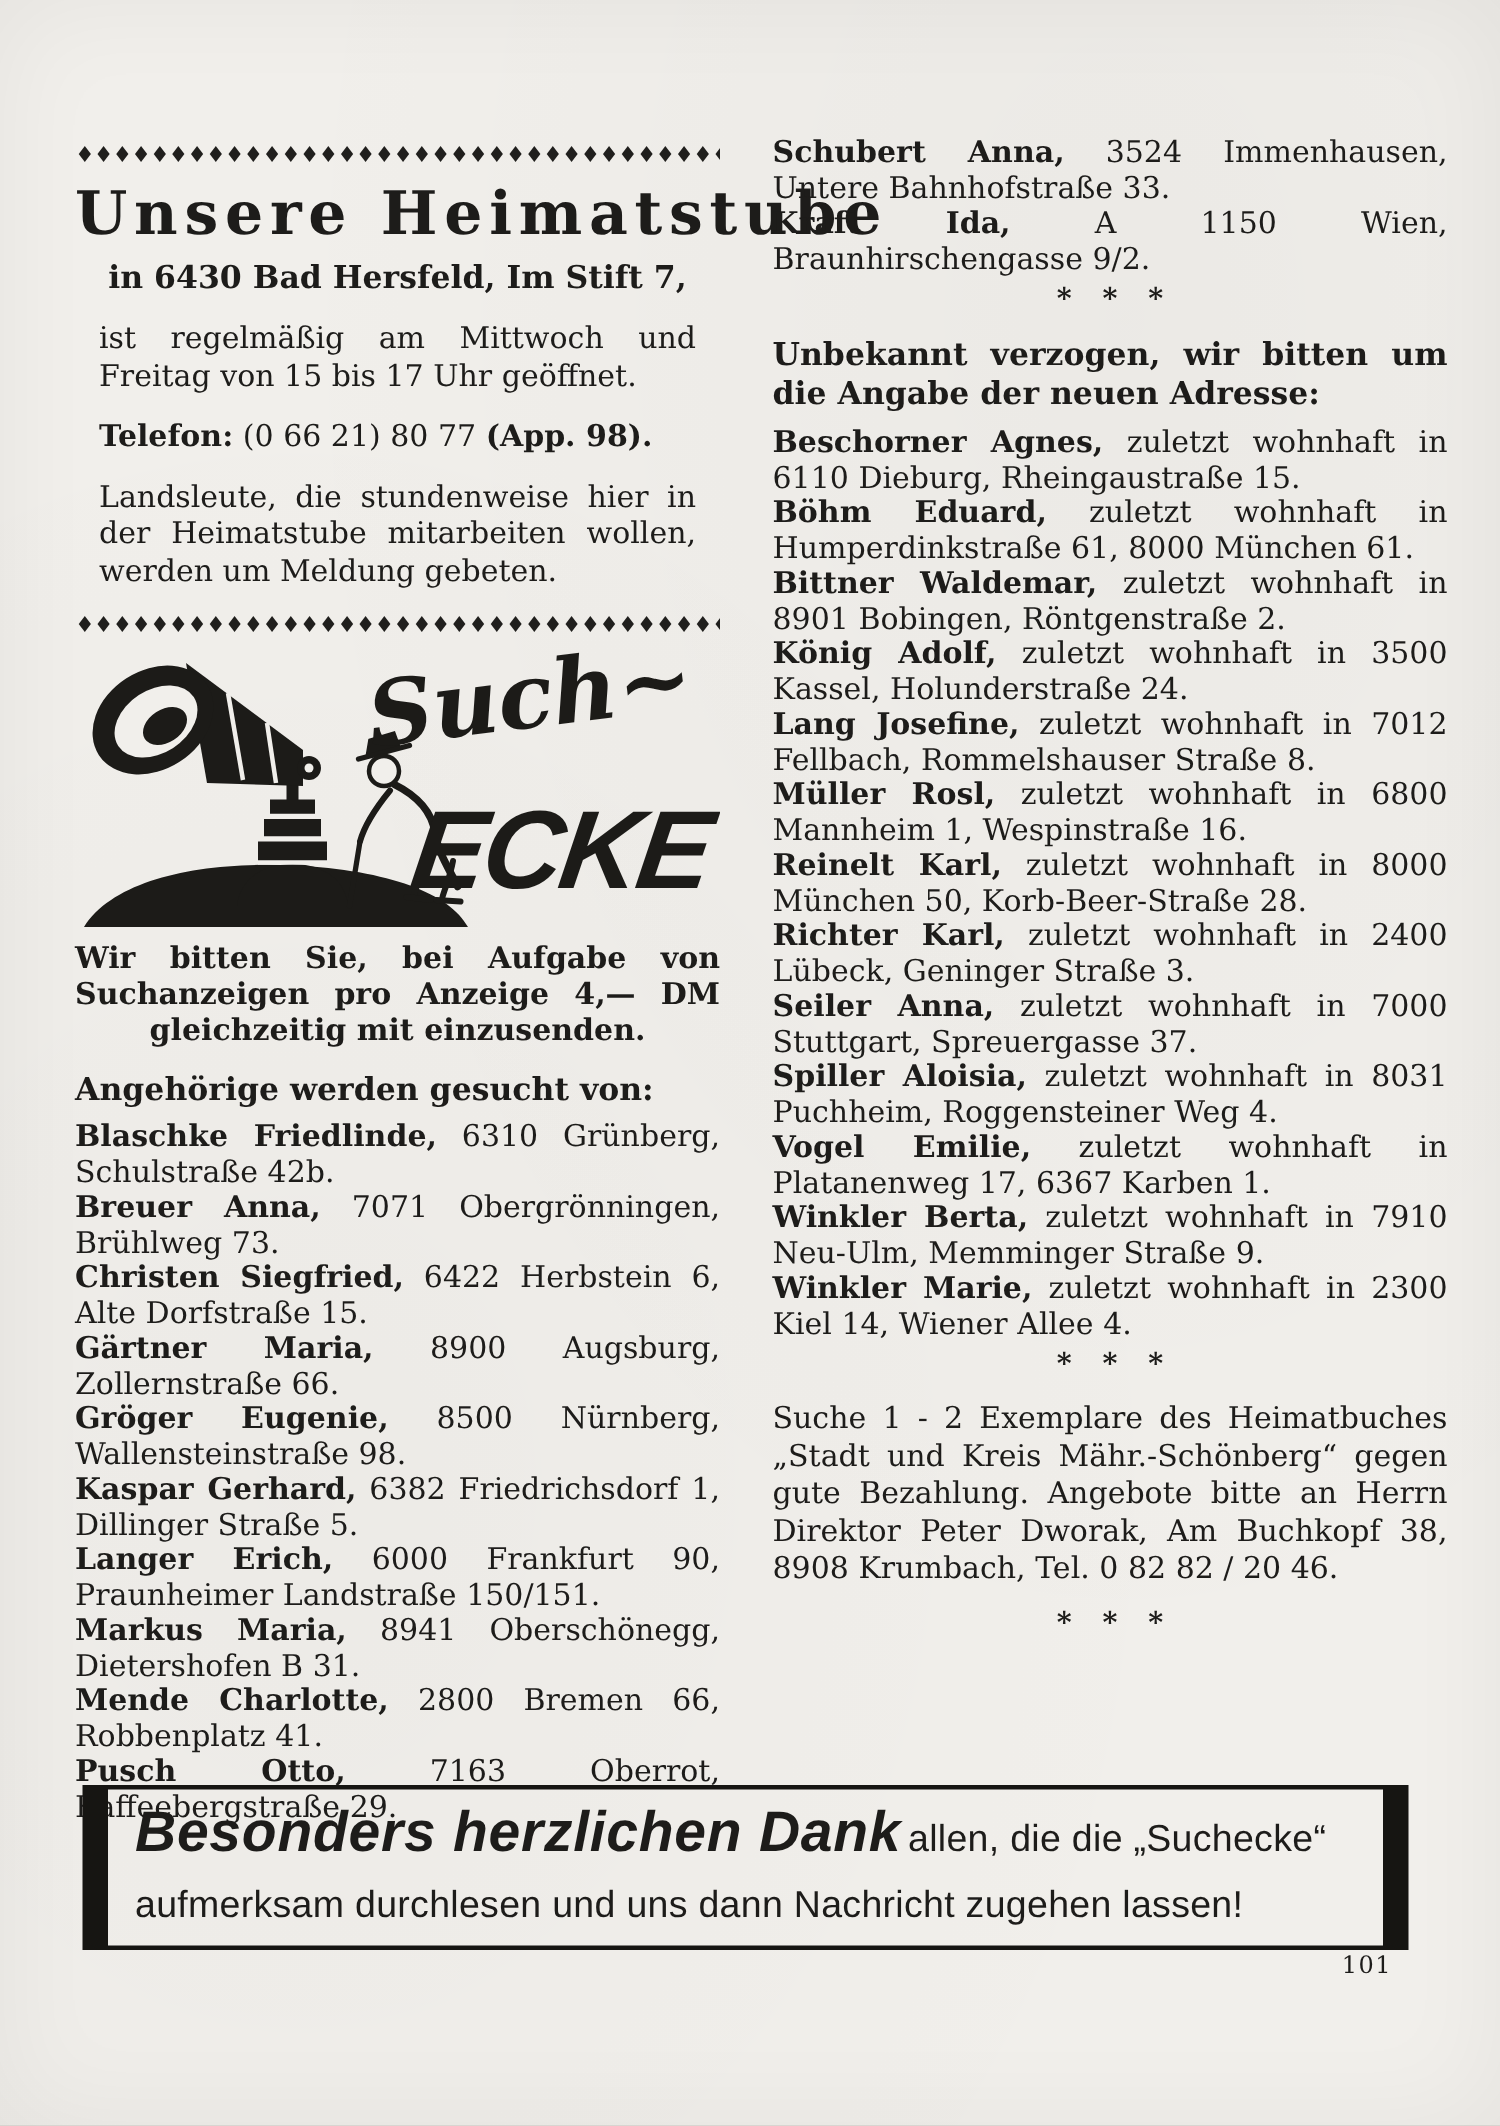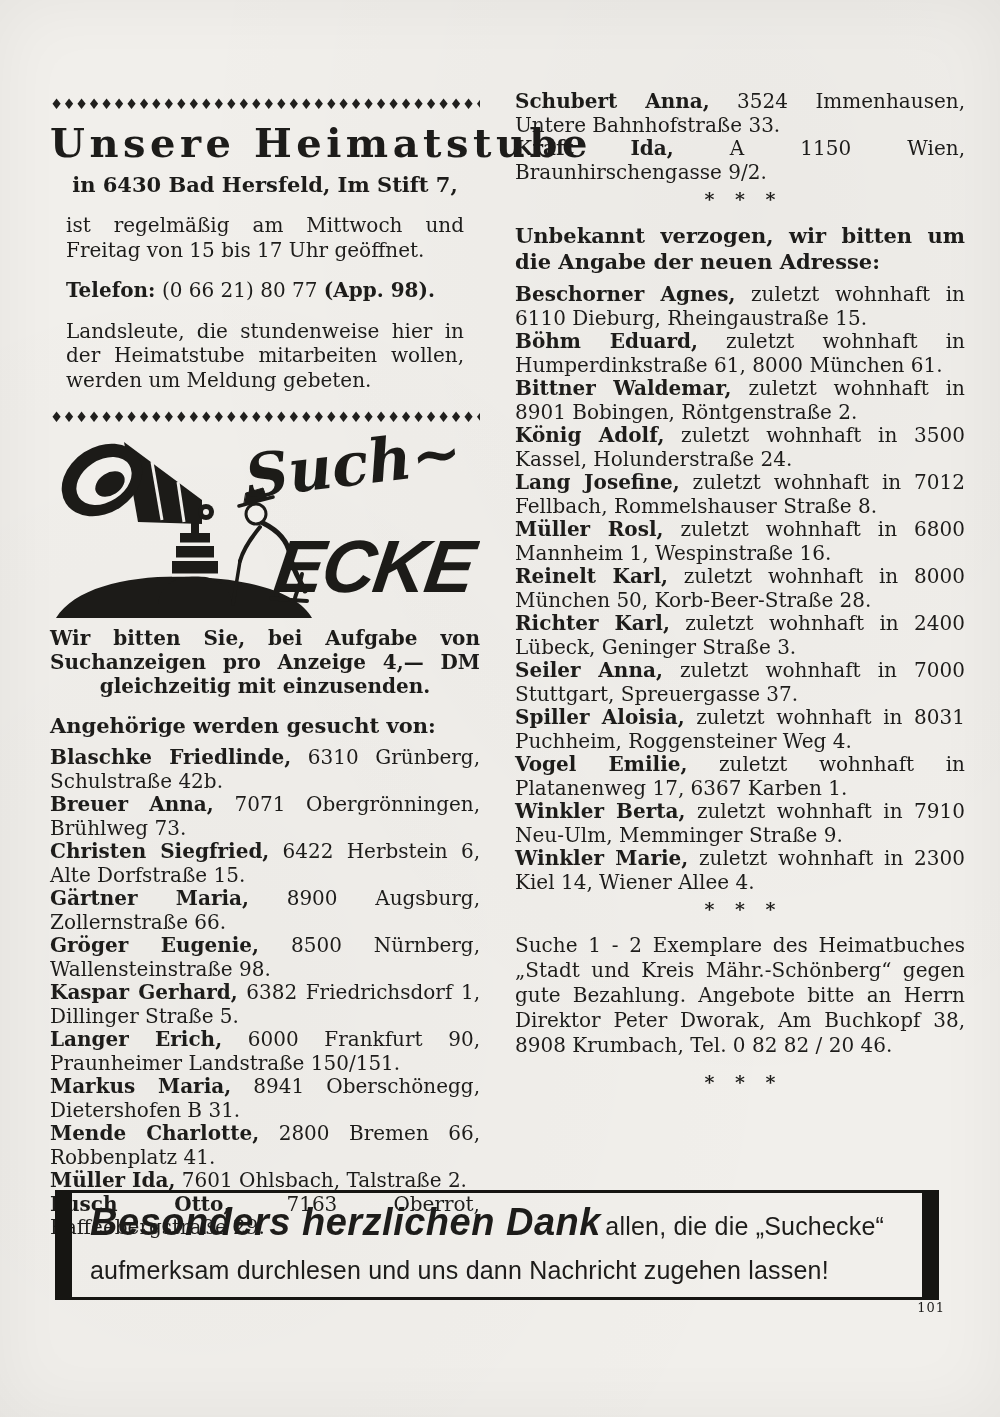--- a/index.html
+++ b/index.html
@@ -74,22 +74,22 @@
     font-family:"Liberation Sans", sans-serif;
     line-height:41px;
   }
   .banner-big{
     font-size:38px;font-weight:bold;font-style:italic;
     letter-spacing:0.5px;
   }
   .banner-rest{font-size:25px;letter-spacing:0.2px;}
 
   .pagenum{
-    position:absolute;right:55px;top:1300px;
-    font-size:13px;letter-spacing:1px;text-align:right;
+    position:absolute;right:72px;top:1300px;
+    font-size:16px;letter-spacing:1px;text-align:right;
   }
 </style>
 </head>
 <body>
 
 <div class="page">
 
   <div class="col-left">
 
     <div class="diamonds">♦♦♦♦♦♦♦♦♦♦♦♦♦♦♦♦♦♦♦♦♦♦♦♦♦♦♦♦♦♦♦♦♦♦♦♦♦♦♦♦♦♦♦♦</div>
@@ -170,21 +170,20 @@
 
 
         <p class="entry"><span class="nm">Kaspar Gerhard,</span><span> 6382 Friedrichsdorf 1, Dillinger Straße 5.</span></p>
 
         <p class="entry"><span class="nm">Langer Erich,</span><span> 6000 Frankfurt 90, Praunheimer Landstraße 150/151.</span></p>
 
         <p class="entry"><span class="nm">Markus Maria,</span><span> 8941 Oberschönegg, Dietershofen B 31.</span></p>
 
         <p class="entry"><span class="nm">Mende Charlotte,</span><span> 2800 Bremen 66, Robbenplatz 41.</span></p>
 
-        <p class="entry"><span class="nm">Müller Ida,</span><span> 7601 Ohlsbach, Talstraße 2.</span></p>
 
         <p class="entry"><span class="nm">Pusch Otto,</span><span> 7163 Oberrot, Kaffeebergstraße 29.</span></p>
       </div>
   </div>
 
   <div class="col-right">
 
     <div>
 
         <p class="entry"><span class="nm">Schubert Anna,</span><span> 3524 Immenhausen, Untere Bahnhofstraße 33.</span></p>

